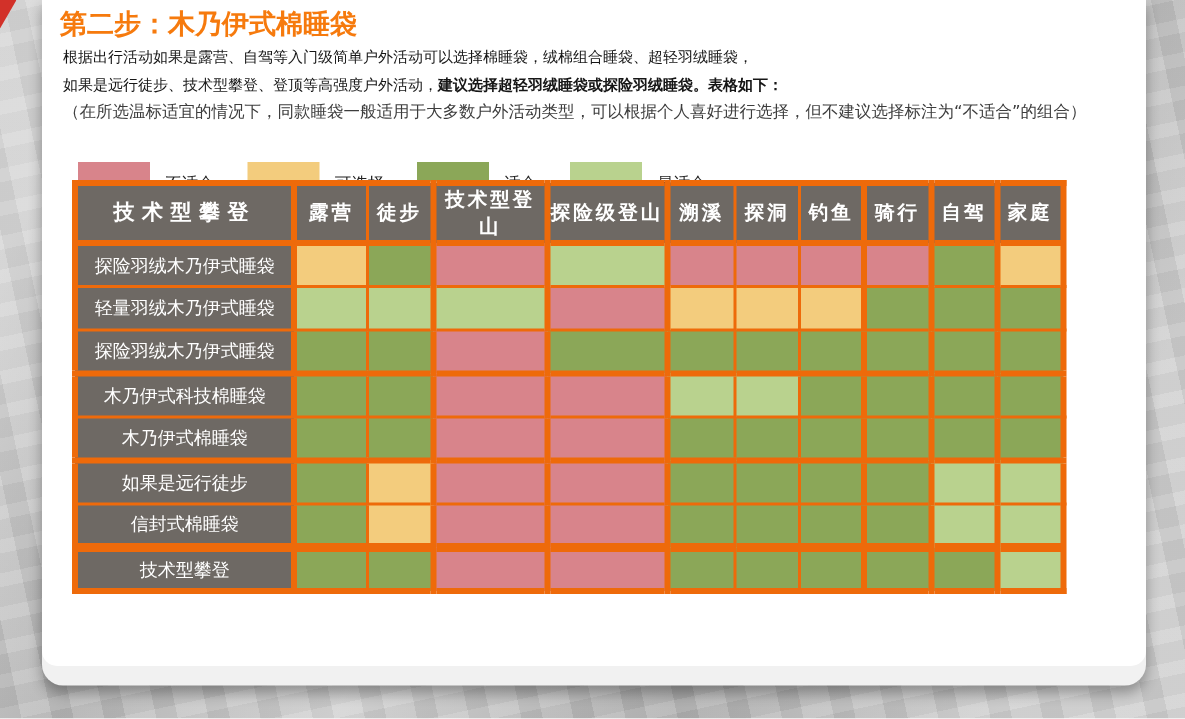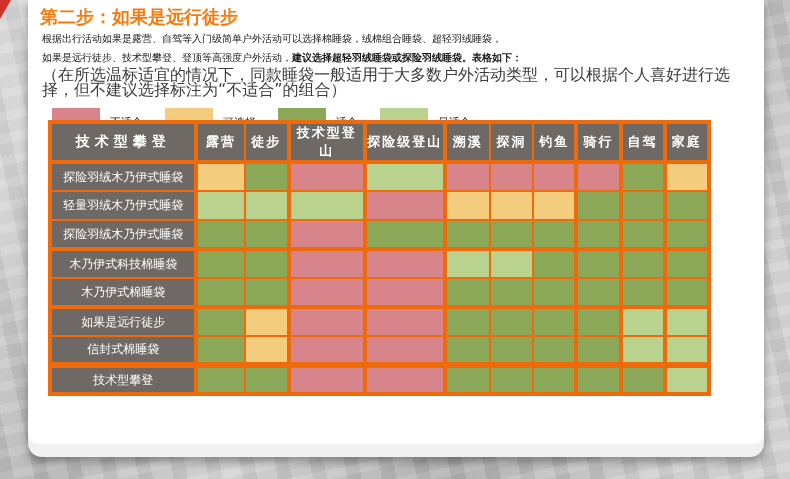--- a/index.html
+++ b/index.html
@@ -24,21 +24,21 @@
     background:#d23129; clip-path:polygon(0 0, 100% 0, 0 100%); }
 
   .page-title { position:absolute; left:40px; top:6px; font-size:18px; line-height:22px;
     font-weight:bold; color:#f67a0d; }
 
   .intro { position:absolute; left:42px; top:29px; width:700px;
     font-size:10px; line-height:19px; color:#161616; }
   .intro .bold { font-weight:bold; }
 
   .note { position:absolute; left:42px; top:67px; width:705px;
-    font-size:16px; line-height:15px; color:#3d3d3d; }
+    font-size:11px; line-height:15px; color:#3d3d3d; }
 
   .legend { position:absolute; left:0; top:99px; width:790px; height:16px; }
   .legend-item { position:absolute; top:0; height:14px; }
   .legend-item .legend-swatch { display:inline-block; vertical-align:middle;
     width:48px; height:13px; }
   .legend-item .legend-label { display:inline-block; vertical-align:middle;
     margin-left:5px; font-size:11px; font-weight:400; color:#222222;margin-top:16px; }
   .legend-item.li-0 { left:52px; }
   .legend-item.li-1 { left:165px; }
   .legend-item.li-2 { left:278px; }
@@ -59,21 +59,21 @@
   table.suit .tt2 { border-top-width:6px; }
 </style>
 </head>
 <body>
 
 <div id="screen">
   <div class="card-under"></div>
   <div class="card"></div>
   <div class="ribbon-corner"></div>
 
-  <h1 class="page-title">第二步：如果是远行徒步</h1>
+  <h1 class="page-title">第二步：木乃伊式棉睡袋</h1>
 
   <div class="intro">
     <div>根据出行活动如果是露营、自驾等入门级简单户外活动可以选择棉睡袋，绒棉组合睡袋、超轻羽绒睡袋，</div>
     <div><span>如果是远行徒步、技术型攀登、登顶等高强度户外活动，</span><span class="bold">建议选择超轻羽绒睡袋或探险羽绒睡袋。表格如下：</span></div>
   </div>
 
   <div class="note">（在所选温标适宜的情况下，同款睡袋一般适用于大多数户外活动类型，可以根据个人喜好进行选择，但不建议选择标注为“不适合”的组合）</div>
 
   <div class="legend">
     <span class="legend-item li-0">

